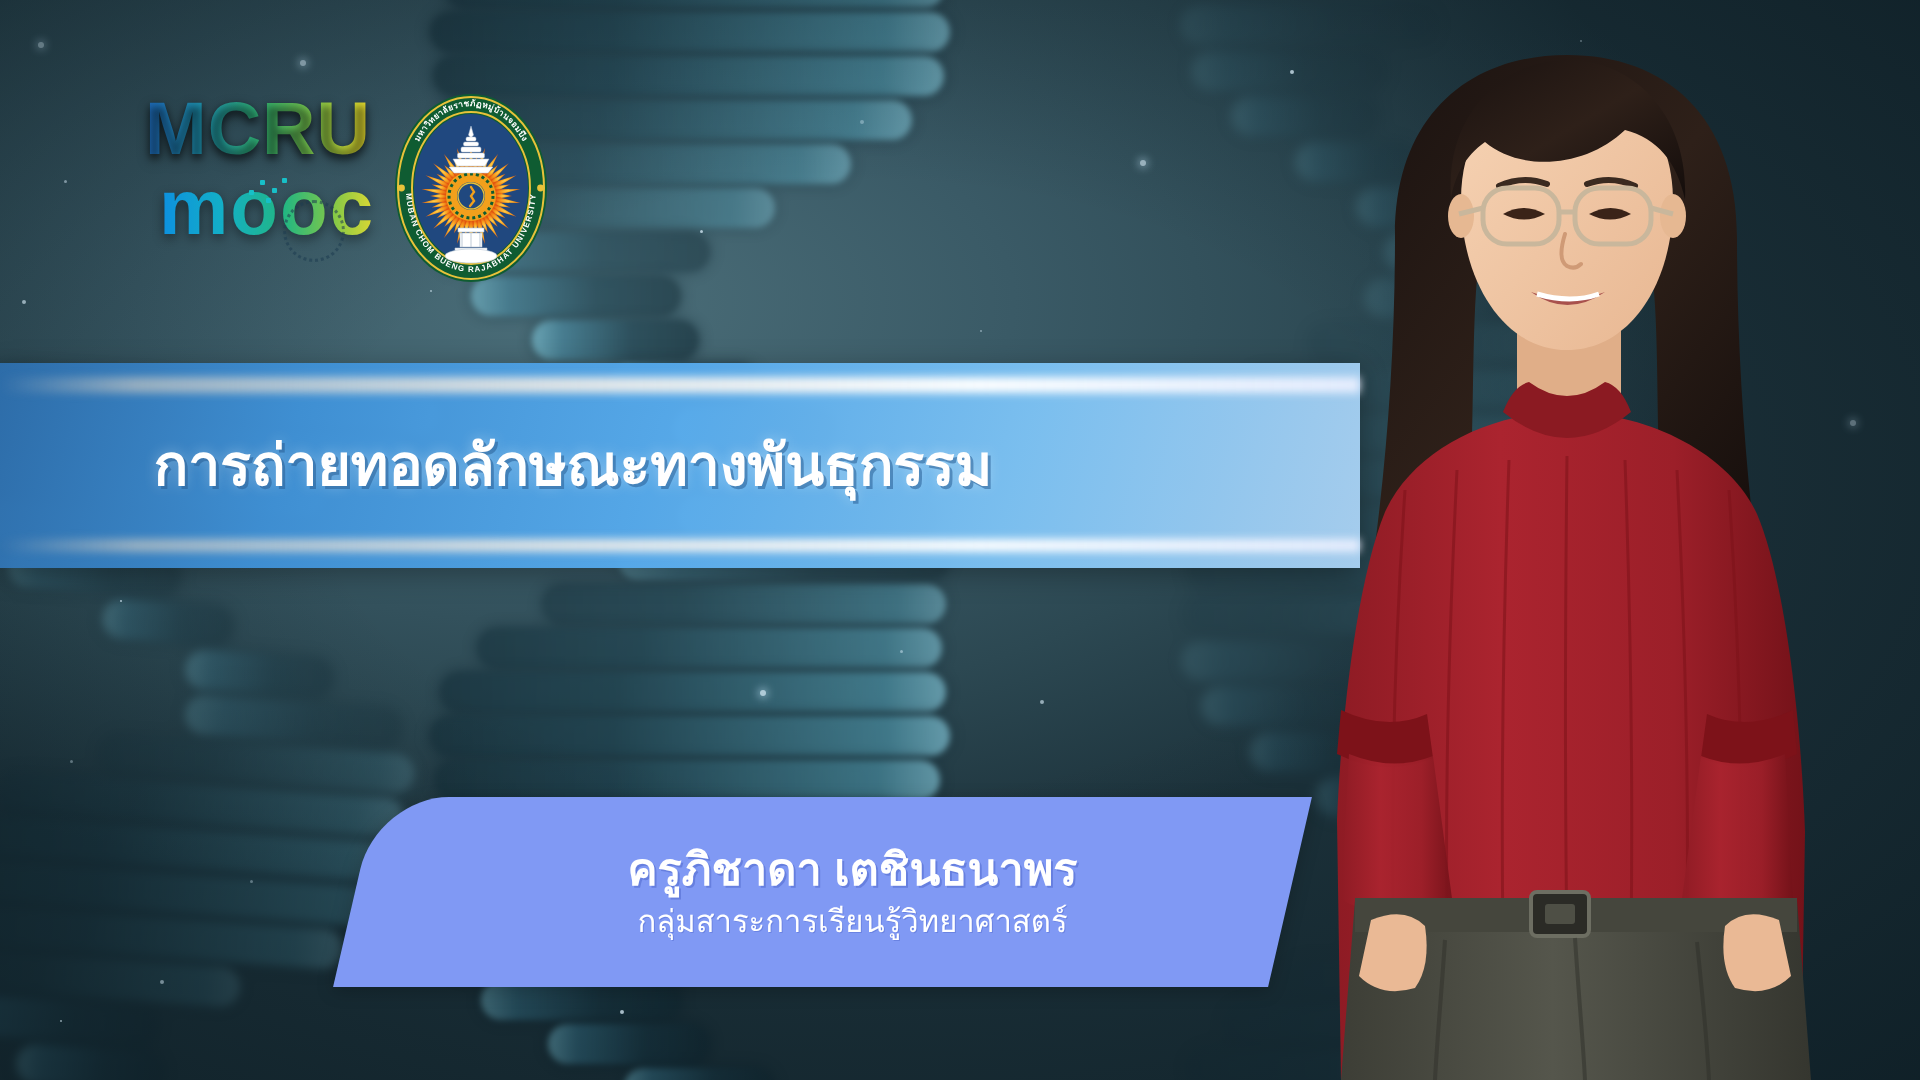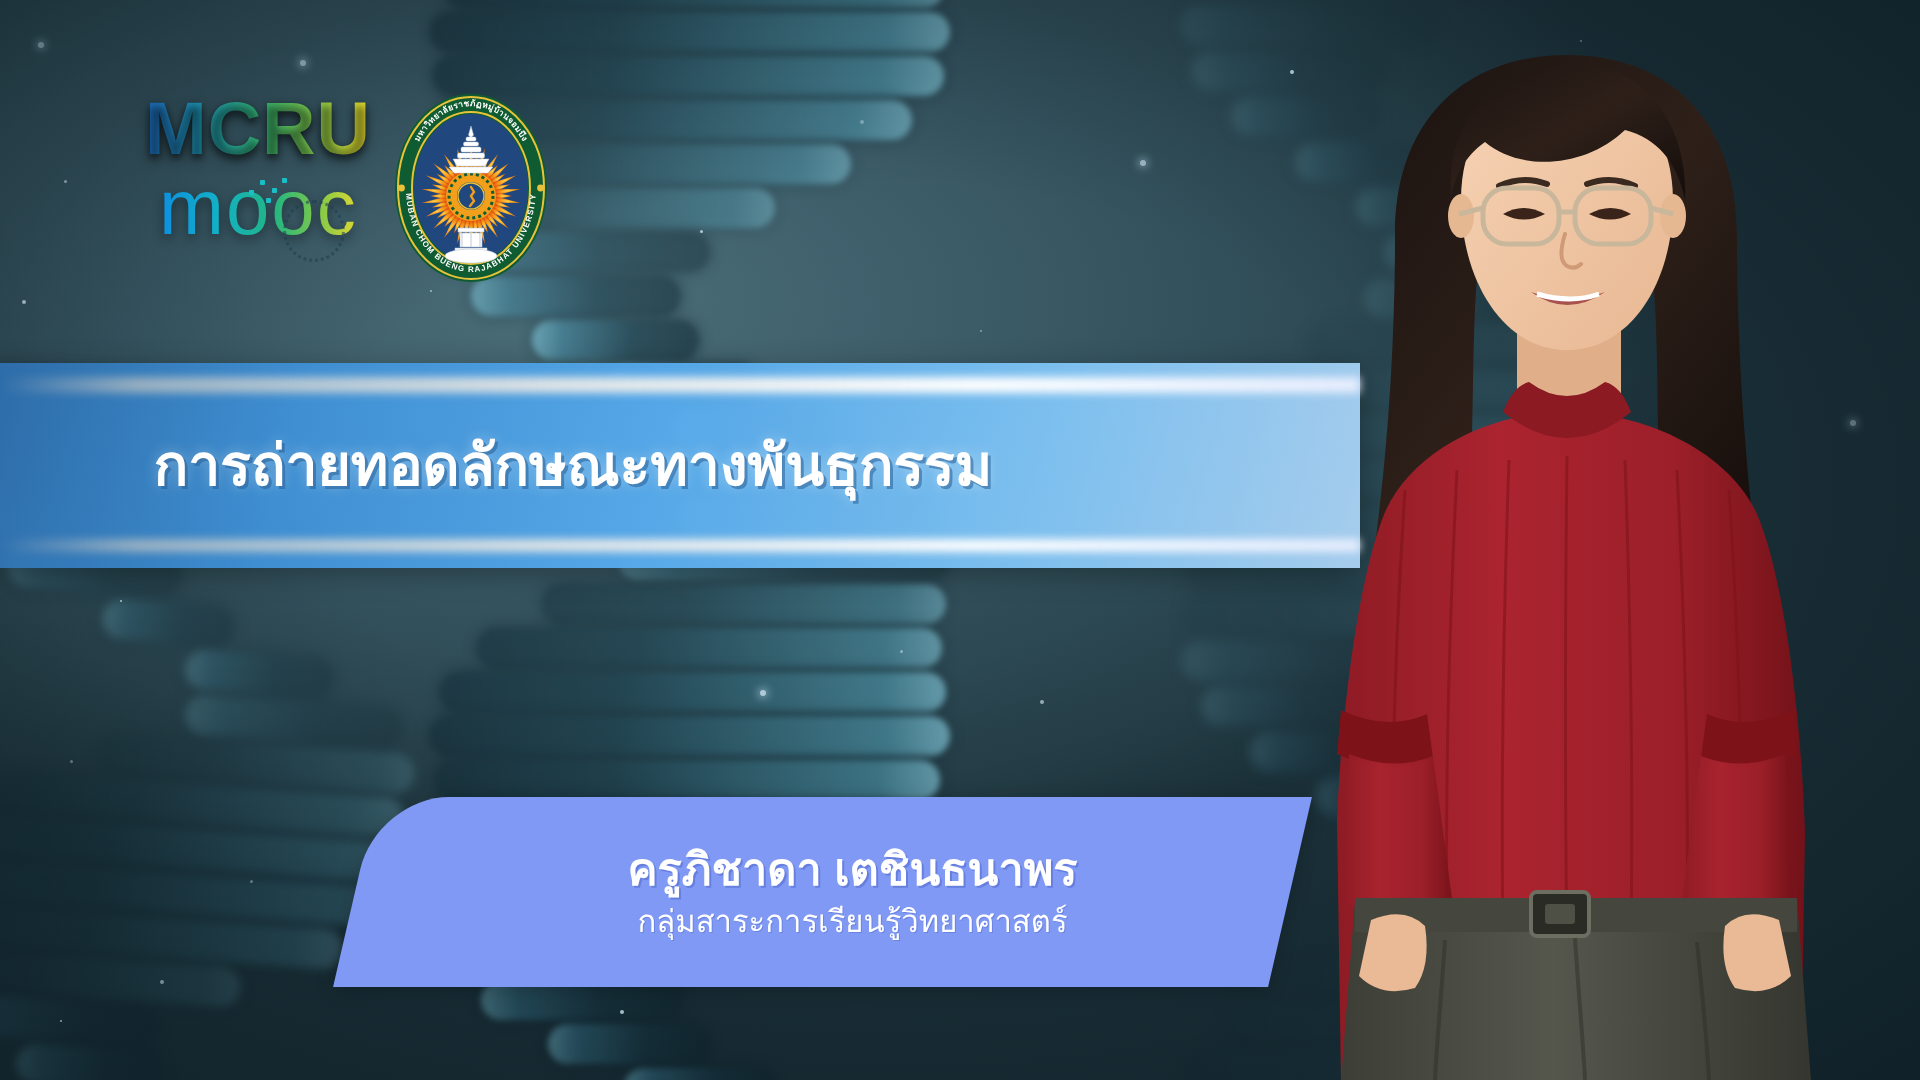--- a/index.html
+++ b/index.html
@@ -72,21 +72,21 @@
     letter-spacing: 1px;
     line-height: 1;
     background: linear-gradient(90deg, #1d65b5 0%, #1d8fa8 26%, #2faa6a 52%, #79c34a 74%, #ead729 100%);
     -webkit-background-clip: text; background-clip: text;
     color: transparent;
     text-shadow: 0 4px 7px rgba(0,0,0,.42);
     filter: drop-shadow(0 4px 6px rgba(0,0,0,.45));
   }
   .mooc-word {
     position: absolute; left: 14px; top: 76px;
-    font-size: 78px; font-weight: 400;
+    font-size: 78px; font-weight: 700;
     line-height: 1;
     letter-spacing: 2px;
     background: linear-gradient(90deg, #0d8fe0 0%, #13b0c6 30%, #22b682 58%, #7fc848 80%, #dfd832 100%);
     -webkit-background-clip: text; background-clip: text;
     color: transparent;
     filter: drop-shadow(0 4px 6px rgba(0,0,0,.45));
   }
   .mooc-dots { position: absolute; left: 104px; top: 84px; width: 40px; height: 24px; }
   .mooc-dots i {
     position: absolute; width: 5px; height: 5px; border-radius: 1px;

